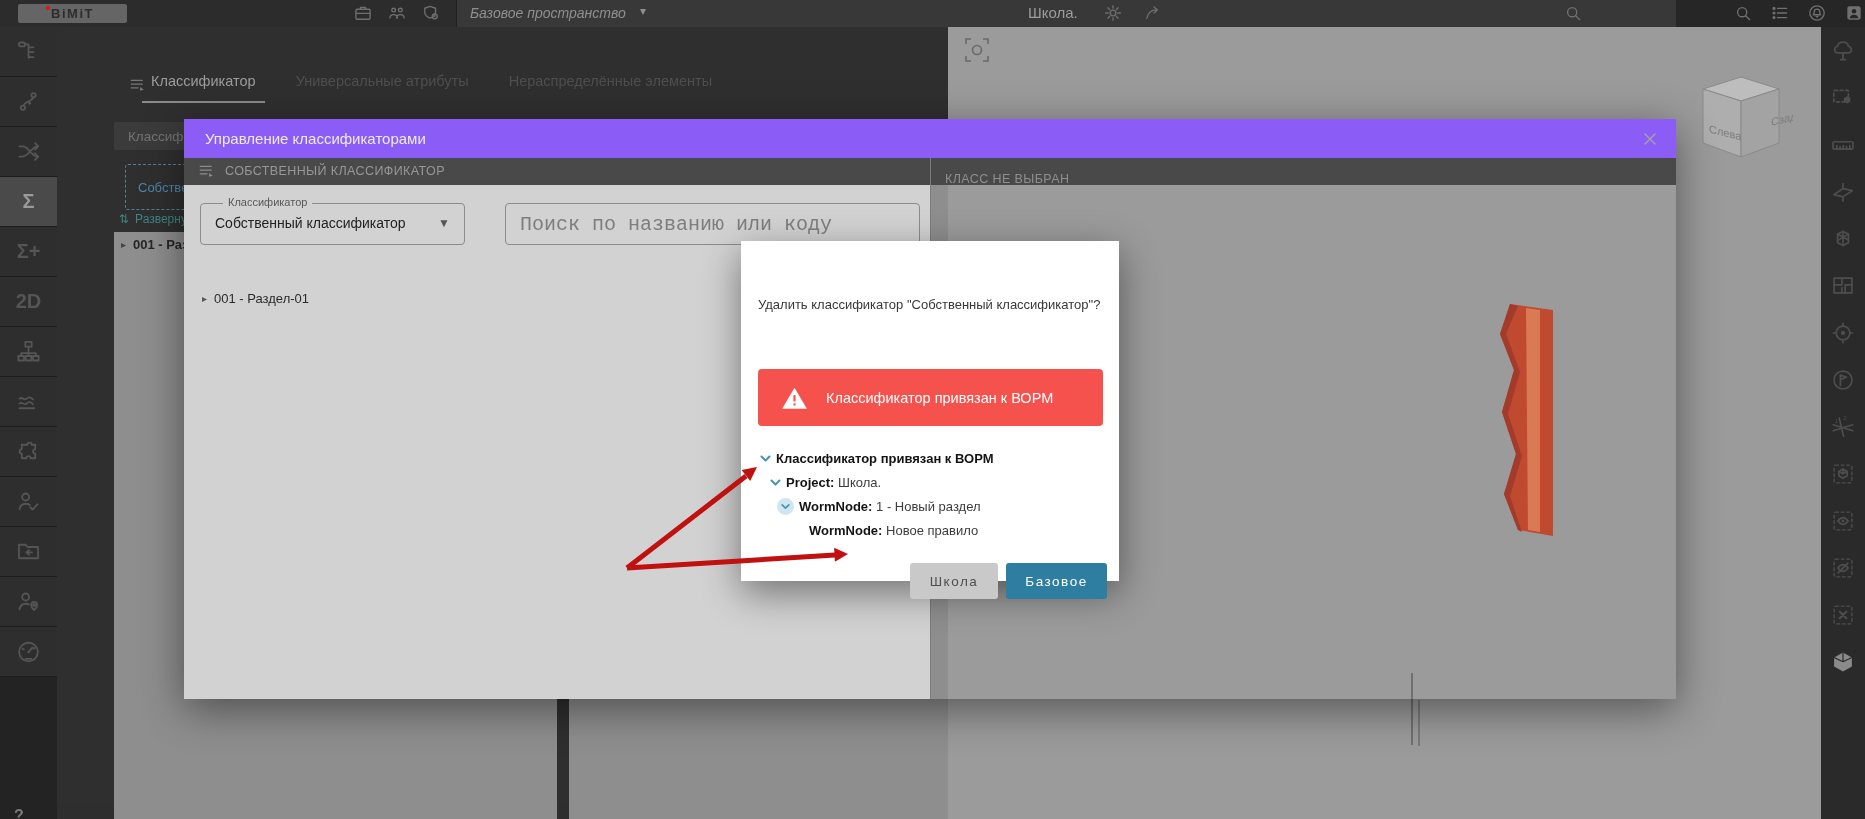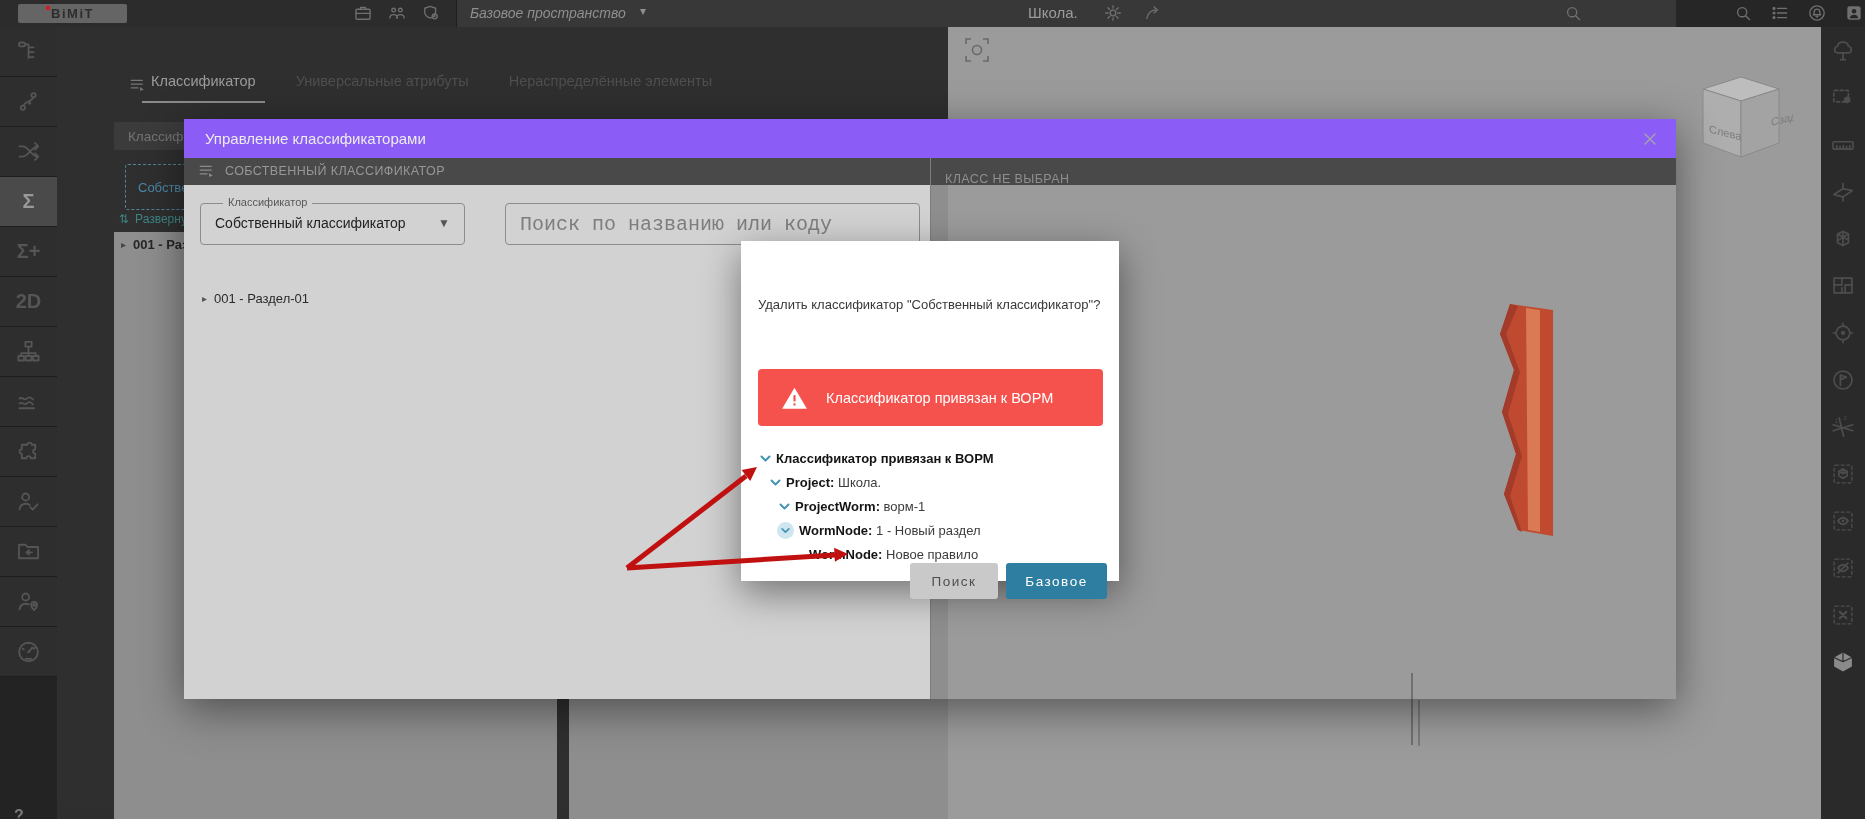--- a/index.html
+++ b/index.html
@@ -508,21 +508,21 @@
     </div>
     <div class="abs m-div"></div>
   </div>
 
   <div class="abs dialog">
     <div class="abs d-close"><svg viewBox="0 0 24 24" fill="none" stroke="currentColor" stroke-width="1.6" stroke-linecap="round" stroke-linejoin="round">
           <path d="M6 6l12 12M18 6L6 18"></path>
         </svg></div>
     <div class="abs d-msg">Удалить классификатор "Собственный классификатор"?</div>
     <div class="abs d-btns">
-      <button class="btn btn-cancel">Поиск</button>
+      <button class="btn btn-cancel">Школа</button>
       <button class="btn btn-confirm">Базовое</button>
     </div>
     <div class="abs d-alert">
       <span class="warn">
         <svg viewBox="0 0 24 24">
             <path d="M12 2.5L23 21H1z" fill="#fff"></path>
         <rect x="11.05" y="9" width="1.9" height="5.6" fill="#f5514d"></rect>
         <rect x="11.05" y="16.3" width="1.9" height="1.9" fill="#f5514d"></rect>
           </svg>
       </span>
@@ -539,29 +539,20 @@
         </div>
         <div class="trow" style="padding-left: 28px;">
           <span class="chev">
             <svg viewBox="0 0 13 13" fill="none" stroke="currentColor" stroke-width="2" stroke-linecap="round" stroke-linejoin="round">
               <path d="M2.5 4.5L6.5 8.5 10.5 4.5"></path>
             </svg>
           </span>
           <b>Project:</b>
           <span>&nbsp;Школа.</span>
         </div>
-        <div class="trow" style="padding-left: 37px;">
-          <span class="chev">
-            <svg viewBox="0 0 13 13" fill="none" stroke="currentColor" stroke-width="2" stroke-linecap="round" stroke-linejoin="round">
-              <path d="M2.5 4.5L6.5 8.5 10.5 4.5"></path>
-            </svg>
-          </span>
-          <b>ProjectWorm:</b>
-          <span>&nbsp;ворм-1</span>
-        </div>
         <div class="trow" style="padding-left: 36px;">
           <span class="chev circ">
             <svg viewBox="0 0 13 13" fill="none" stroke="currentColor" stroke-width="2" stroke-linecap="round" stroke-linejoin="round">
               <path d="M2.5 4.5L6.5 8.5 10.5 4.5"></path>
             </svg>
           </span>
           <b>WormNode:</b>
           <span>&nbsp;1 - Новый раздел</span>
         </div>
         <div class="trow" style="padding-left: 68px;">

